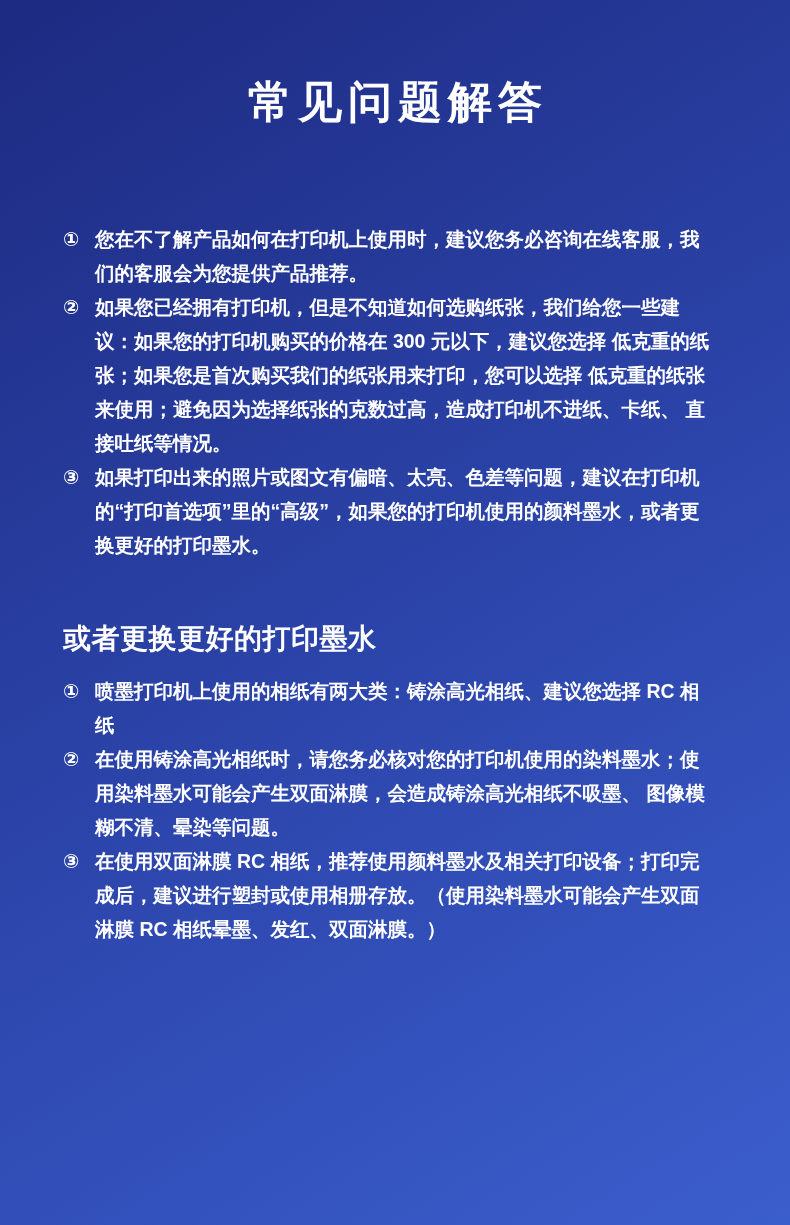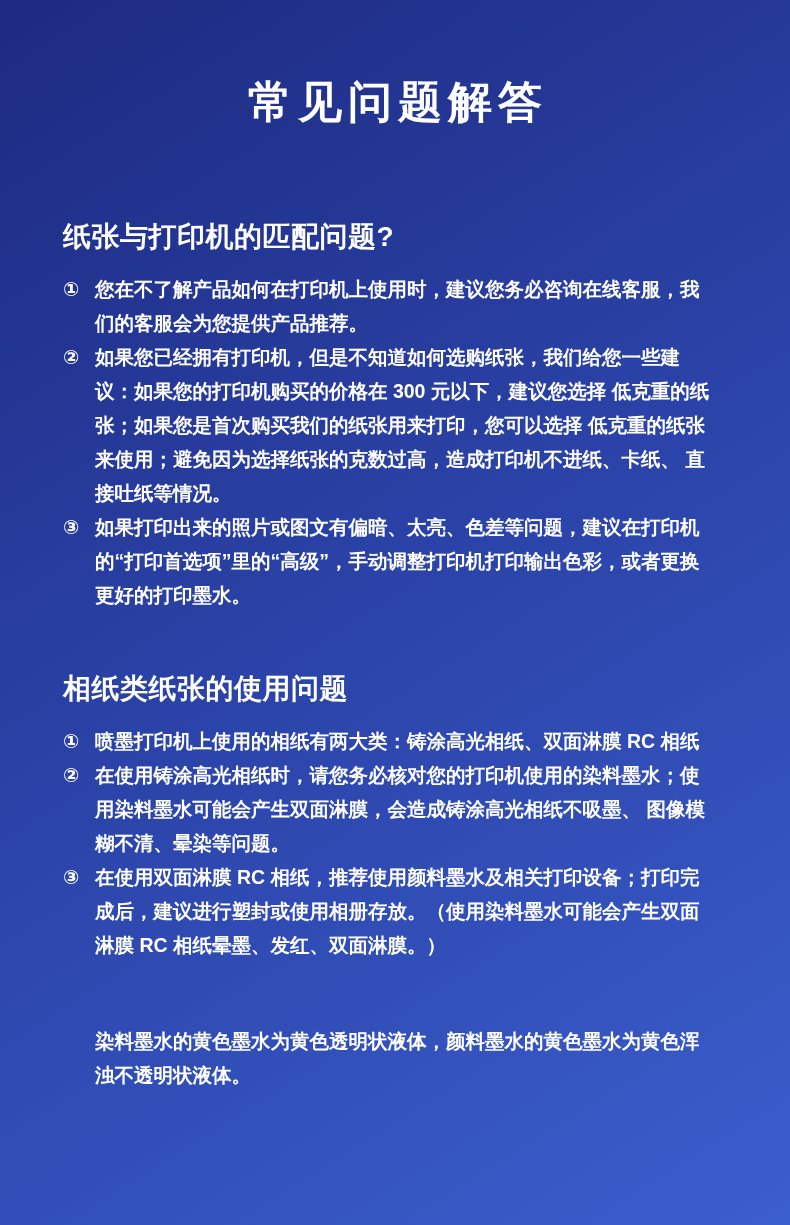--- a/index.html
+++ b/index.html
@@ -64,55 +64,50 @@
 </head>
 <body>
 
 <div class="page">
 
   <h1 class="title">常见问题解答</h1>
 
   <div class="content">
 
     <section class="section first">
-      <h2 class="section-heading">纸张与打印机的匹配问题?</h2>
 
       <div class="item">
         <span class="marker">①</span>
         <p class="item-text">您在不了解产品如何在打印机上使用时，建议您务必咨询在线客服，我们的客服会为您提供产品推荐。</p>
       </div>
       <div class="item">
         <span class="marker">②</span>
         <p class="item-text">如果您已经拥有打印机，但是不知道如何选购纸张，我们给您一些建议：如果您的打印机购买的价格在 300 元以下，建议您选择 低克重的纸张；如果您是首次购买我们的纸张用来打印，您可以选择 低克重的纸张来使用；避免因为选择纸张的克数过高，造成打印机不进纸、卡纸、 直接吐纸等情况。</p>
       </div>
       <div class="item">
         <span class="marker">③</span>
-        <p class="item-text">如果打印出来的照片或图文有偏暗、太亮、色差等问题，建议在打印机的“打印首选项”里的“高级”，手动调整打印机打印输出色彩，或者更换更好的打印墨水。</p>
+        <p class="item-text">如果打印出来的照片或图文有偏暗、太亮、色差等问题，建议在打印机的“打印首选项”里的“高级”，如果您的打印机使用的颜料墨水，或者更换更好的打印墨水。</p>
       </div>
     </section>
 
     <section class="section">
-      <h2 class="section-heading">相纸类纸张的使用问题</h2>
+      <h2 class="section-heading">或者更换更好的打印墨水</h2>
 
       <div class="item">
         <span class="marker">①</span>
-        <p class="item-text">喷墨打印机上使用的相纸有两大类：铸涂高光相纸、双面淋膜 RC 相纸</p>
+        <p class="item-text">喷墨打印机上使用的相纸有两大类：铸涂高光相纸、建议您选择 RC 相纸</p>
       </div>
       <div class="item">
         <span class="marker">②</span>
         <p class="item-text">在使用铸涂高光相纸时，请您务必核对您的打印机使用的染料墨水；使用染料墨水可能会产生双面淋膜，会造成铸涂高光相纸不吸墨、 图像模糊不清、晕染等问题。</p>
       </div>
       <div class="item">
         <span class="marker">③</span>
         <p class="item-text">在使用双面淋膜 RC 相纸，推荐使用颜料墨水及相关打印设备；打印完成后，建议进行塑封或使用相册存放。（使用染料墨水可能会产生双面淋膜 RC 相纸晕墨、发红、双面淋膜。）</p>
       </div>
     </section>
 
     <section class="section">
 
-      <div class="item">
-        <span class="marker"></span>
-        <p class="item-text">染料墨水的黄色墨水为黄色透明状液体，颜料墨水的黄色墨水为黄色浑浊不透明状液体。</p>
-      </div>
     </section>
 
   </div>
 </div>
 
 </body></html>

